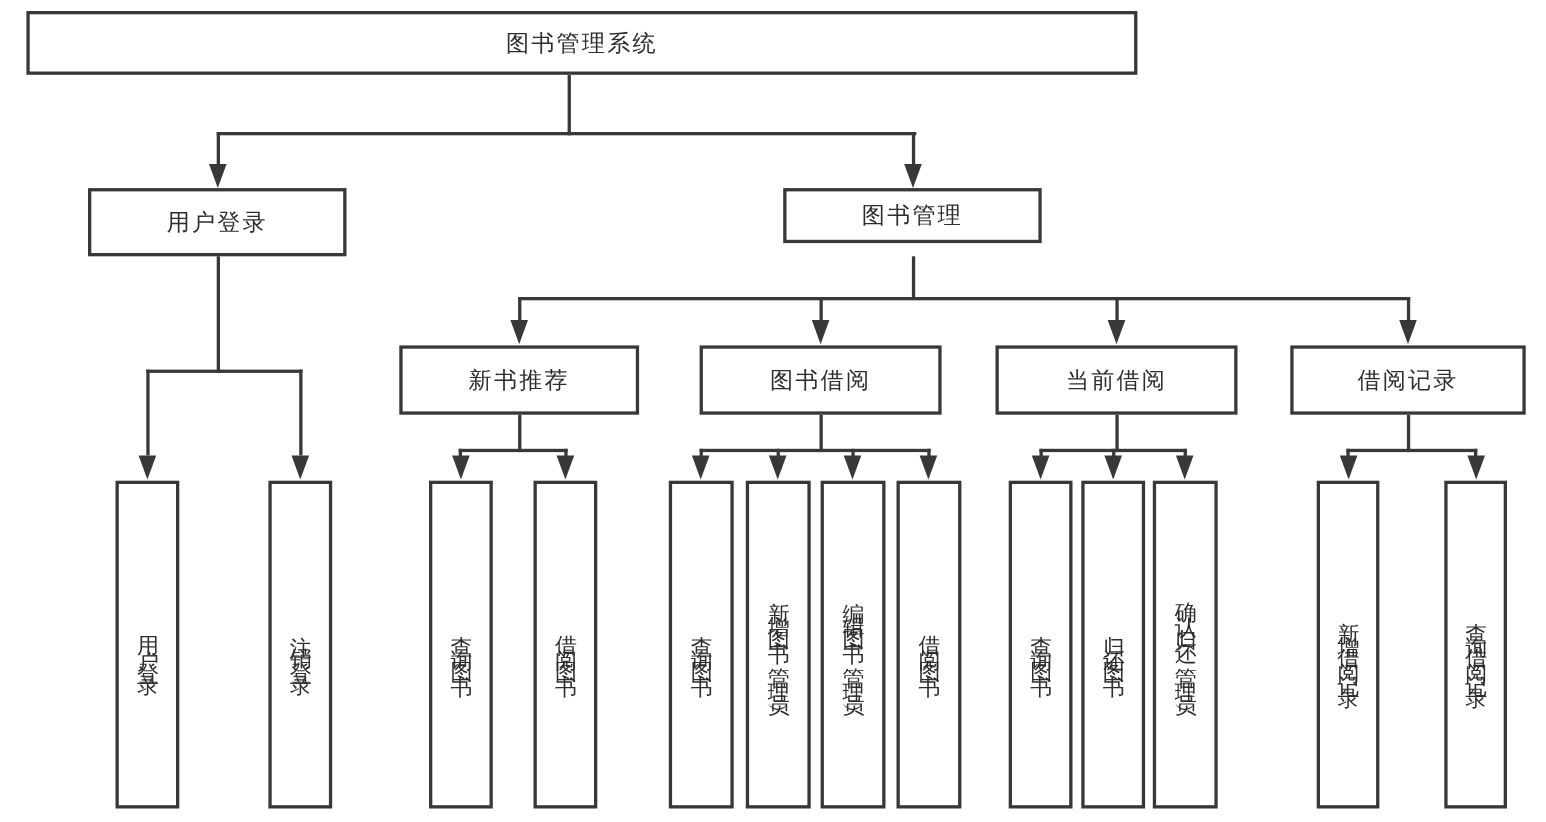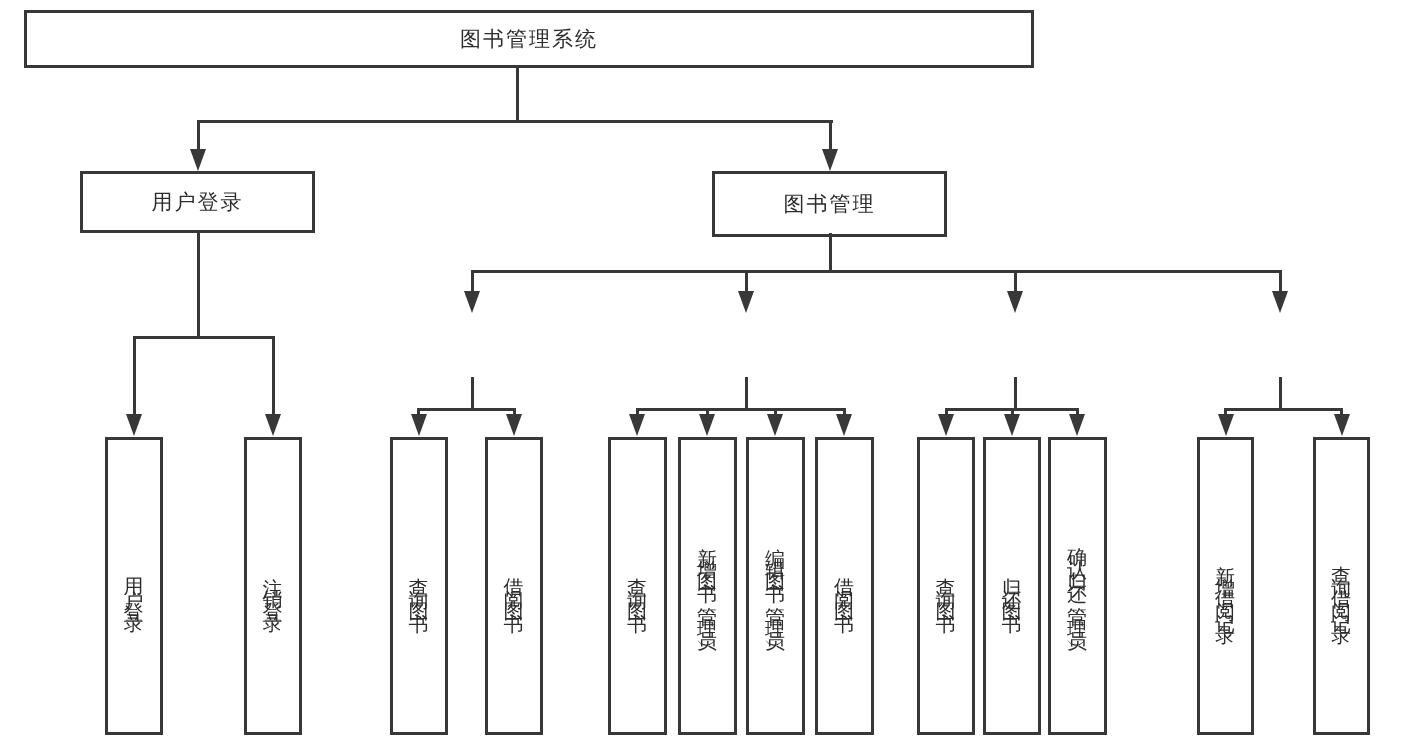--- a/index.html
+++ b/index.html
@@ -32,24 +32,36 @@
 
 <div id="canvas">
 
   <div class="box" style="left:12px;top:10px;width:1010px;height:58px;margin-left:12px;">
     <span class="h-label">图书管理系统</span>
   </div>
 
   <div class="box" style="left:80px;top:171px;width:235px;height:62px;">
     <span class="h-label">用户登录</span>
   </div>
-  <div class="box" style="left:712px;top:171px;width:235px;height:66px;">
+  <div class="box" style="left:712px;top:171px;width:235px;height:50px;">
     <span class="h-label">图书管理</span>
   </div>
 
+  <div class="box" style="left:363px;top:314px;width:218px;height:63px;">
+    <span class="h-label">新书推荐</span>
+  </div>
+  <div class="box" style="left:636px;top:314px;width:220px;height:63px;">
+    <span class="h-label">图书借阅</span>
+  </div>
+  <div class="box" style="left:905px;top:314px;width:220px;height:63px;">
+    <span class="h-label">当前借阅</span>
+  </div>
+  <div class="box" style="left:1173px;top:314px;width:214px;height:63px;">
+    <span class="h-label">借阅记录</span>
+  </div>
 
   <div class="box" style="left:105px;top:437px;width:58px;height:298px;">
     <span class="v-label">用户登录</span>
   </div>
   <div class="box" style="left:244px;top:437px;width:58px;height:298px;">
     <span class="v-label">注销登录</span>
   </div>
 
   <div class="box" style="left:390px;top:437px;width:58px;height:298px;">
     <span class="v-label">查询图书</span>

